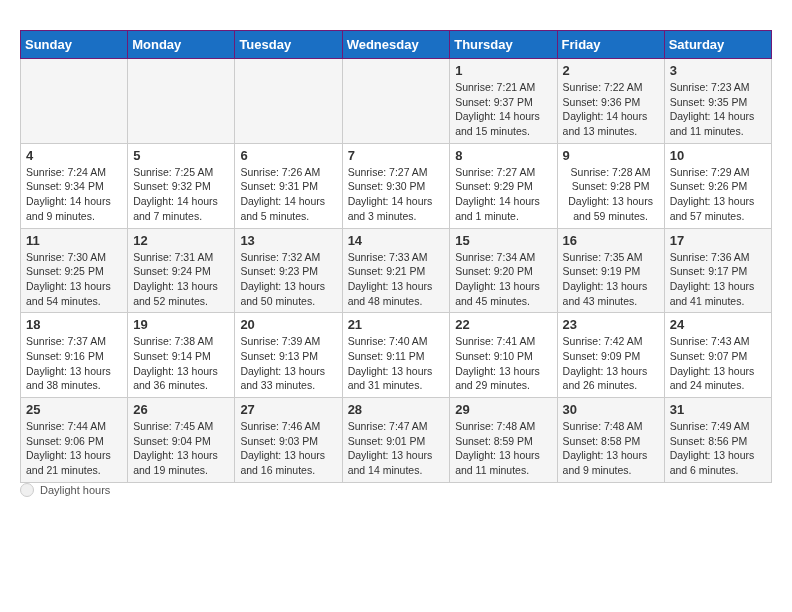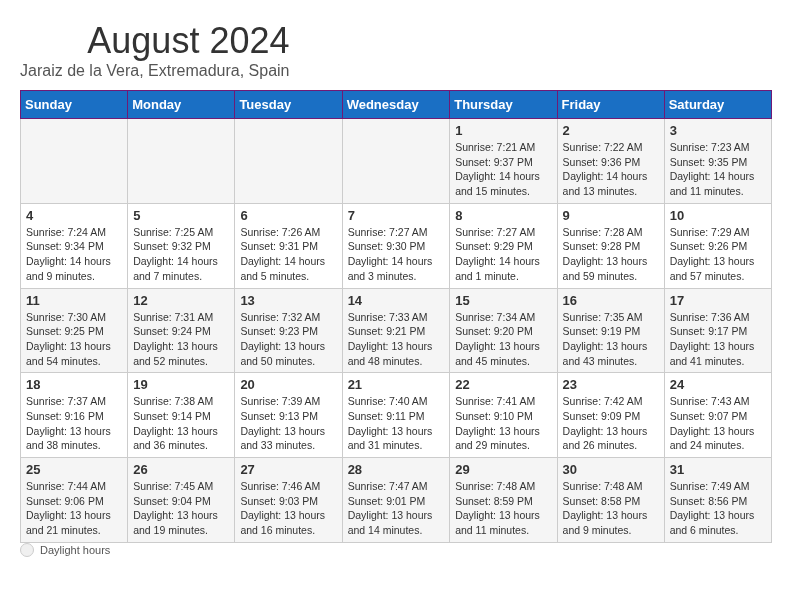--- a/index.html
+++ b/index.html
@@ -100,24 +100,20 @@
       border-radius: 50%;
       background: #f0f0f0;
       display: inline-block;
       border: 1px solid #ccc;
     }
   </style>
 </head>
 <body>
 
 <div class="header-area">
-  <div class="title-area">
-    <div class="month-title">August 2024</div>
-    <div class="subtitle">Jaraiz de la Vera, Extremadura, Spain</div>
-  </div>
 </div>
 
 <table>
   <thead>
     <tr>
     <th>Sunday</th>
         <th>Monday</th>
         <th>Tuesday</th>
         <th>Wednesday</th>
         <th>Thursday</th>
@@ -176,21 +172,21 @@
 Daylight: 14 hours and 3 minutes.</div>
         </td>
         <td>
           <span class="day-number">8</span>
           <div class="day-info" style="white-space: pre-line;">Sunrise: 7:27 AM
 Sunset: 9:29 PM
 Daylight: 14 hours and 1 minute.</div>
         </td>
         <td>
           <span class="day-number">9</span>
-          <div class="day-info" style="white-space: pre-line;">Sunrise: 7:28 AM
+          <div class="day-info" style="white-space: pre-line; text-align: center;">Sunrise: 7:28 AM
 Sunset: 9:28 PM
 Daylight: 13 hours and 59 minutes.</div>
         </td>
         <td>
           <span class="day-number">10</span>
           <div class="day-info" style="white-space: pre-line;">Sunrise: 7:29 AM
 Sunset: 9:26 PM
 Daylight: 13 hours and 57 minutes.</div>
         </td>
       </tr>

